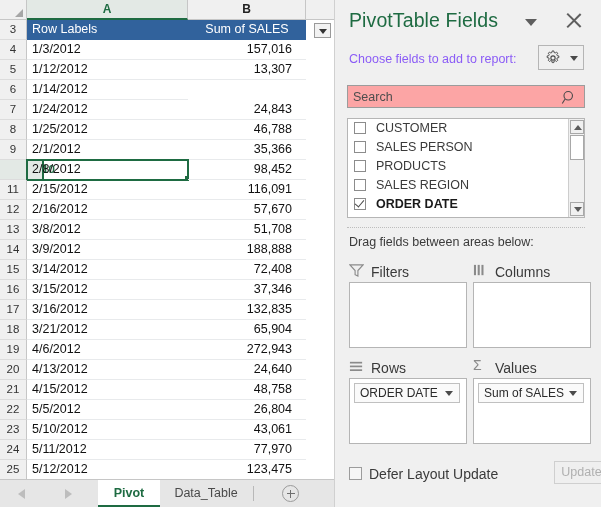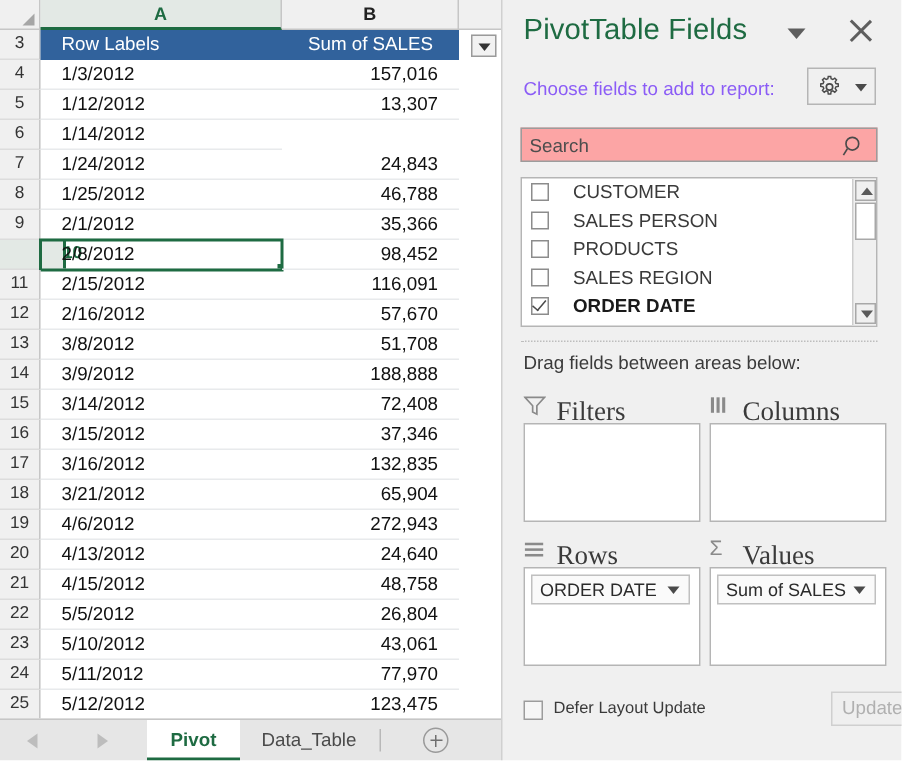--- a/index.html
+++ b/index.html
@@ -28,21 +28,21 @@
   #colB{left:188px;width:118px;}
   #colC{left:306px;width:28px;border-right:none;}
 
   .rows-wrap{position:absolute;left:0;top:20px;width:334px;height:459px;}
   .grid-row{position:relative;height:20px;width:334px;}
   .row-head{position:absolute;left:0;top:0;width:27px;height:20px;line-height:19px;
     text-align:center;font-size:11.5px;color:#333;background:#f0f0f0;
     border-right:1px solid #c6c6c6;border-bottom:1px solid #dcdcdc;box-sizing:border-box;}
   .row-head.sel{color:#1e6b42;font-weight:bold;background:#e3e9e5;border-right:2px solid #1e6b42;padding-left:42px;}
   .cell-a{position:absolute;left:27px;top:0;width:161px;height:20px;line-height:19px;
-    padding-left:14px;box-sizing:border-box;border-bottom:1px solid #e8eaec;
+    padding-left:5px;box-sizing:border-box;border-bottom:1px solid #e8eaec;
     font-size:12.5px;color:#111;white-space:nowrap;overflow:hidden;}
   .cell-b{position:absolute;left:188px;top:0;width:118px;height:20px;line-height:19px;
     padding-right:14px;box-sizing:border-box;border-bottom:1px solid #e8eaec;
     text-align:right;font-size:12.5px;color:#111;}
   .cell-c{position:absolute;left:306px;top:0;width:28px;height:20px;box-sizing:border-box;}
 
   
   .hdr-row .cell-a,.hdr-row .cell-b{background:#31629C;color:#ffffff;border-bottom:none;}
   .hdr-row .cell-a{font-size:12.5px;}
   .hdr-row .cell-b{text-align:center;padding-right:0;font-size:12.5px;}
@@ -92,56 +92,56 @@
   #gear-caret{position:absolute;left:31px;top:10px;width:0;height:0;
     border-left:4.5px solid transparent;border-right:4.5px solid transparent;border-top:5px solid #4a4a4a;}
 
   #search-box{position:absolute;left:12px;top:85px;width:238px;height:23px;background:#fca5a5;
     border:1px solid #9c9c9c;box-sizing:border-box;}
   #search-ph{position:absolute;left:5px;top:4px;font-size:12.5px;color:#4d4d4d;}
   #search-icon{position:absolute;right:6px;top:3px;width:17px;height:17px;}
 
   #field-list{position:absolute;left:12px;top:118px;width:238px;height:100px;background:#ffffff;
     border:1px solid #b5b5b5;box-sizing:border-box;overflow:hidden;}
-  .field-item{position:relative;height:19px;line-height:19px;padding-left:12px;font-size:12.5px;color:#3a3a3a;}
+  .field-item{position:relative;height:19px;line-height:19px;padding-left:6px;font-size:12.5px;color:#3a3a3a;}
   .field-item.checked{font-weight:bold;color:#1a1a1a;}
   .cbx{position:absolute;left:6px;top:3px;width:12px;height:12px;background:#fff;
     border:1px solid #8c8c8c;box-sizing:border-box;}
   .cbx .tick{position:absolute;left:2px;top:-1px;width:4px;height:8px;
     border-right:1.6px solid #4a4a4a;border-bottom:1.6px solid #4a4a4a;transform:rotate(40deg);}
   .field-name{margin-left:22px;}
   #fl-scroll{position:absolute;right:0;top:0;width:16px;height:98px;background:#f0f0f0;border-left:1px solid #cdcdcd;box-sizing:border-box;}
   .sb-btn{position:absolute;left:1px;width:14px;height:14px;background:#f0f0f0;border:1px solid #a8a8a8;box-sizing:border-box;}
   .sb-up{top:1px;}
   .sb-dn{bottom:1px;}
   .sb-ar{position:absolute;left:3px;width:0;height:0;}
   .sb-up .sb-ar{top:4px;border-left:4px solid transparent;border-right:4px solid transparent;border-bottom:5px solid #5a5a5a;}
   .sb-dn .sb-ar{top:4px;border-left:4px solid transparent;border-right:4px solid transparent;border-top:5px solid #5a5a5a;}
   #sb-thumb{position:absolute;left:1px;top:16px;width:14px;height:25px;background:#ffffff;border:1px solid #a8a8a8;box-sizing:border-box;}
 
   #pane-divider{position:absolute;left:12px;top:227px;width:238px;height:1px;
     border-top:1px dotted #bdbdbd;}
   #drag-label{position:absolute;left:14px;top:235px;font-size:12.5px;color:#3a3a3a;}
 
-  .area-head{position:absolute;font-size:18px;color:#3a3a3a;font-family:Liberation Serif, serif;}
+  .area-head{position:absolute;font-size:14px;color:#3a3a3a;}
   .area-box{position:absolute;background:#ffffff;border:1px solid #b5b5b5;box-sizing:border-box;}
   .area-icon{position:absolute;}
 
   #filters-head{left:36px;top:264px;}
   #filters-box{left:14px;top:282px;width:118px;height:66px;}
 
   .chip{position:absolute;left:4px;top:4px;width:106px;height:20px;background:#fafafa;
     border:1px solid #c0c0c0;box-sizing:border-box;font-size:12px;color:#2b2b2b;
     line-height:19px;padding-left:5px;}
   .chip-caret{position:absolute;right:6px;top:7px;width:0;height:0;
     border-left:4.5px solid transparent;border-right:4.5px solid transparent;border-top:5px solid #4a4a4a;}
 
   #defer-cbx{position:absolute;left:14px;top:467px;width:13px;height:13px;background:#f6f6f6;
     border:1px solid #9c9c9c;box-sizing:border-box;}
-  #defer-label{position:absolute;left:34px;top:466px;font-size:11px;color:#3a3a3a;}
+  #defer-label{position:absolute;left:34px;top:466px;font-size:14px;color:#3a3a3a;}
   #update-btn{position:absolute;left:195px;top:461px;width:55px;height:23px;background:#efefef;
     border:1px solid #cfcfcf;box-sizing:border-box;text-align:center;line-height:21px;
     font-size:12.5px;color:#b0b0b0;margin-left:24px;}
 </style>
 </head>
 <body>
 
 <div id="app">
 
   <div id="grid-area">

